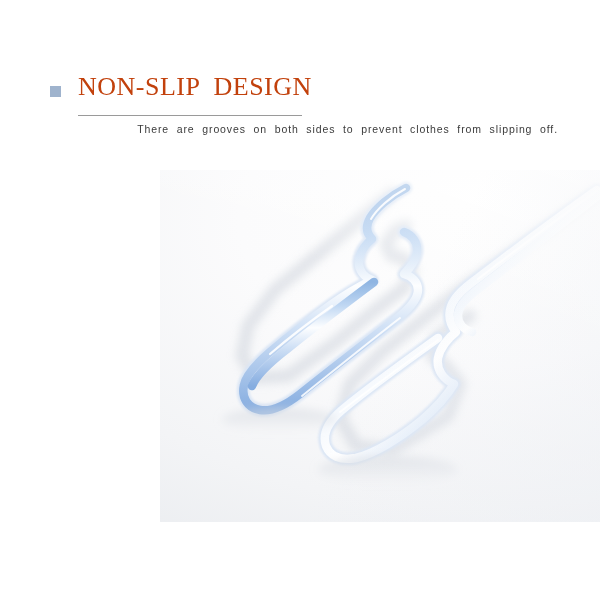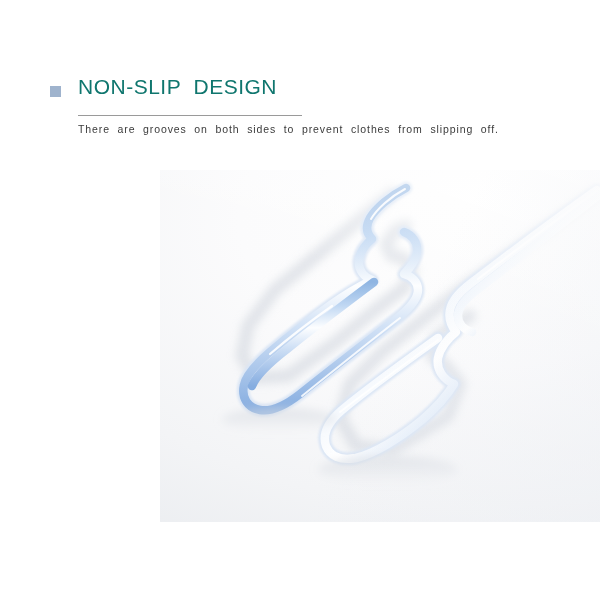--- a/index.html
+++ b/index.html
@@ -41,26 +41,26 @@
   .bullet-square {
     width: 11px;
     height: 11px;
     background: #9fb3cd;
     margin-right: 17px;
     margin-top: 9px;
     flex: 0 0 auto;
   }
 
   .title-text {
-    font-family: Liberation Sans, sans-serif;
-    font-size: 21px;
+    font-family: Liberation Serif, serif;
+    font-size: 26px;
     line-height: 34px;
     font-weight: 400;
     letter-spacing: 0.5px;
-    color: #0f766e;
+    color: #c2410c;
     white-space: pre;
   }
 
   .divider {
     position: absolute;
     left: 78px;
     top: 115px;
     width: 224px;
     height: 1px;
     background: #9a9a9a;
@@ -71,20 +71,21 @@
     left: 78px;
     top: 122px;
     width: 480px;
     font-family: "Liberation Sans", sans-serif;
     font-size: 10.5px;
     line-height: 15px;
     font-weight: 400;
     letter-spacing: 0.9px;
     color: #3a3a3a;
     white-space: pre;
+    text-align: right;
   }
 
   
   .photo {
     position: absolute;
     left: 160px;
     top: 170px;
     width: 440px;
     height: 352px;
     overflow: hidden;

